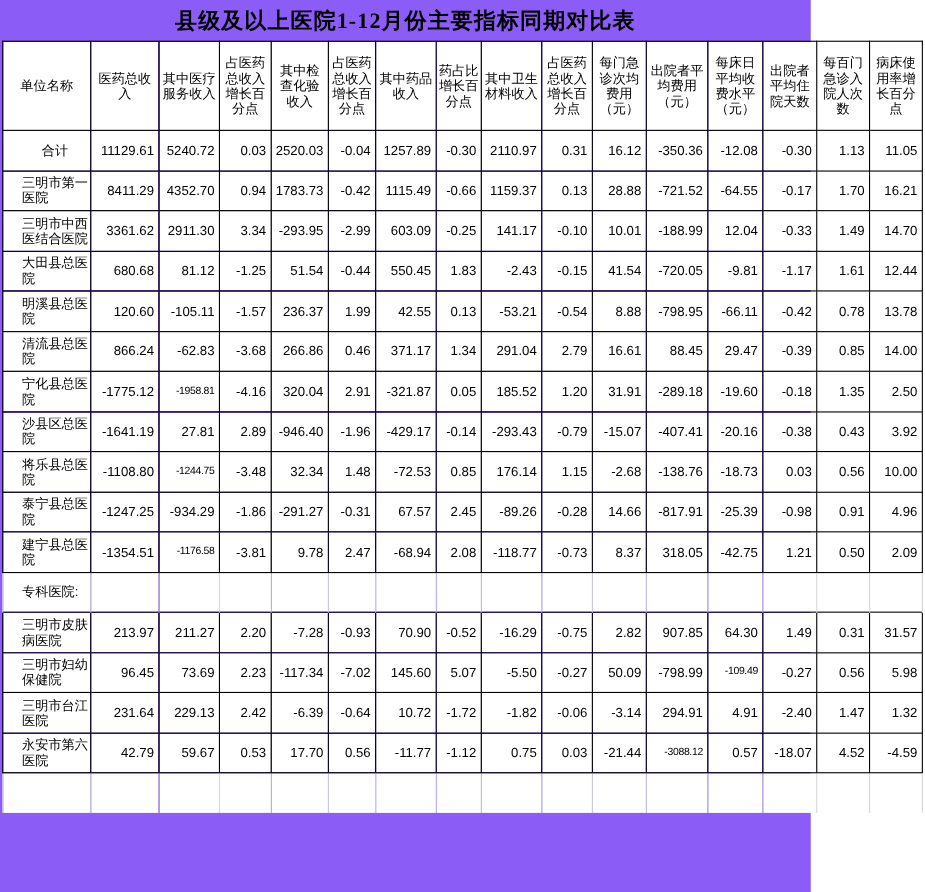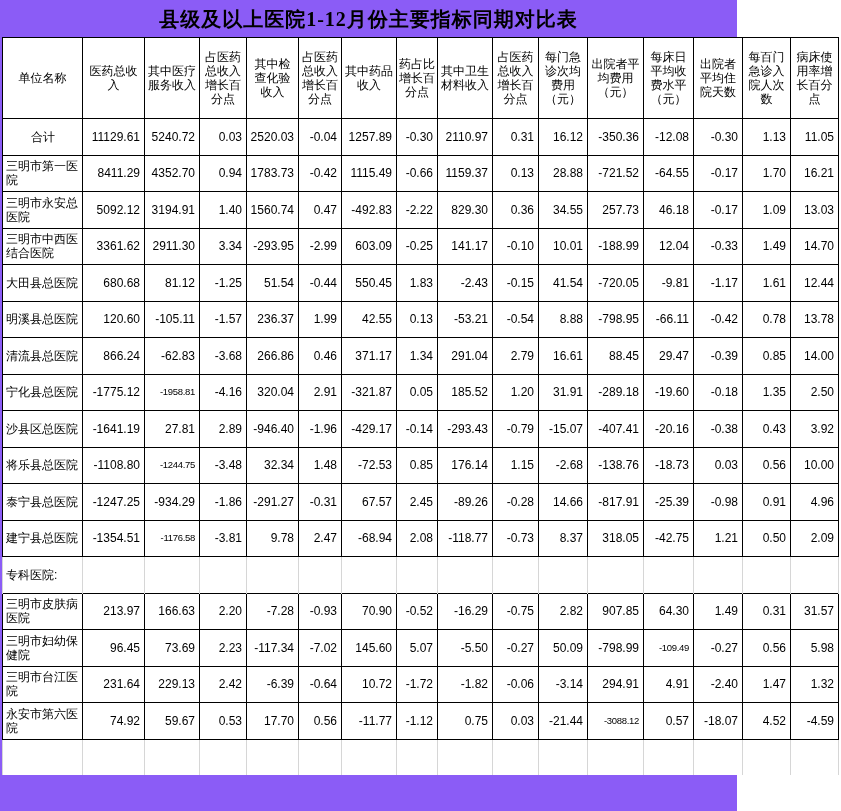--- a/index.html
+++ b/index.html
@@ -10,21 +10,21 @@
   table{border-collapse:collapse;table-layout:fixed;margin-left:2px;width:836px;}
   th,td{font-size:12px;line-height:14px;padding:1px 2px;vertical-align:middle;overflow:hidden;
         font-weight:normal;background:#fff;}
   
   .b{border:1px solid #000;}
   
   .g{border-left:1px solid #d6d6d6;border-right:1px solid #d6d6d6;border-top:0 solid #fff;border-bottom:0 solid #fff;}
   thead th{height:78px;}
   tr.r td{height:33.5px;}
   .num{text-align:right;padding-right:4px;white-space:nowrap;}
-  .name{text-align:left;padding-left:3px;}
+  .name{text-align:left;padding-left:17px;}
   .ctr{text-align:center;}
   .sm{font-size:9.5px;letter-spacing:-0.3px;}
 </style>
 </head>
 <body>
 
 <div class="page">
   <div class="title">县级及以上医院1-12月份主要指标同期对比表</div>
   <table>
     <colgroup id="cols">
@@ -96,38 +96,20 @@
           <td class="b num">1159.37</td>
           <td class="b num">0.13</td>
           <td class="b num">28.88</td>
           <td class="b num">-721.52</td>
           <td class="b num">-64.55</td>
           <td class="b num">-0.17</td>
           <td class="b num">1.70</td>
           <td class="b num">16.21</td>
         </tr>
         <tr class="r">
-          <td class="b name">三明市永安总医院</td>
-          <td class="b num">5092.12</td>
-          <td class="b num">3194.91</td>
-          <td class="b num">1.40</td>
-          <td class="b num">1560.74</td>
-          <td class="b num">0.47</td>
-          <td class="b num">-492.83</td>
-          <td class="b num">-2.22</td>
-          <td class="b num">829.30</td>
-          <td class="b num">0.36</td>
-          <td class="b num">34.55</td>
-          <td class="b num">257.73</td>
-          <td class="b num">46.18</td>
-          <td class="b num">-0.17</td>
-          <td class="b num">1.09</td>
-          <td class="b num">13.03</td>
-        </tr>
-        <tr class="r">
           <td class="b name">三明市中西医结合医院</td>
           <td class="b num">3361.62</td>
           <td class="b num">2911.30</td>
           <td class="b num">3.34</td>
           <td class="b num">-293.95</td>
           <td class="b num">-2.99</td>
           <td class="b num">603.09</td>
           <td class="b num">-0.25</td>
           <td class="b num">141.17</td>
           <td class="b num">-0.10</td>
@@ -296,21 +278,21 @@
           <td class="g"></td>
           <td class="g"></td>
           <td class="g"></td>
           <td class="g"></td>
           <td class="g"></td>
           <td class="g"></td>
         </tr>
         <tr class="r">
           <td class="b name">三明市皮肤病医院</td>
           <td class="b num">213.97</td>
-          <td class="b num">166.63</td>
+          <td class="b num">211.27</td>
           <td class="b num">2.20</td>
           <td class="b num">-7.28</td>
           <td class="b num">-0.93</td>
           <td class="b num">70.90</td>
           <td class="b num">-0.52</td>
           <td class="b num">-16.29</td>
           <td class="b num">-0.75</td>
           <td class="b num">2.82</td>
           <td class="b num">907.85</td>
           <td class="b num">64.30</td>
@@ -349,21 +331,21 @@
           <td class="b num">-0.06</td>
           <td class="b num">-3.14</td>
           <td class="b num">294.91</td>
           <td class="b num">4.91</td>
           <td class="b num">-2.40</td>
           <td class="b num">1.47</td>
           <td class="b num">1.32</td>
         </tr>
         <tr class="r">
           <td class="b name">永安市第六医院</td>
-          <td class="b num">74.92</td>
+          <td class="b num">42.79</td>
           <td class="b num">59.67</td>
           <td class="b num">0.53</td>
           <td class="b num">17.70</td>
           <td class="b num">0.56</td>
           <td class="b num">-11.77</td>
           <td class="b num">-1.12</td>
           <td class="b num">0.75</td>
           <td class="b num">0.03</td>
           <td class="b num">-21.44</td>
           <td class="b num sm">-3088.12</td>

